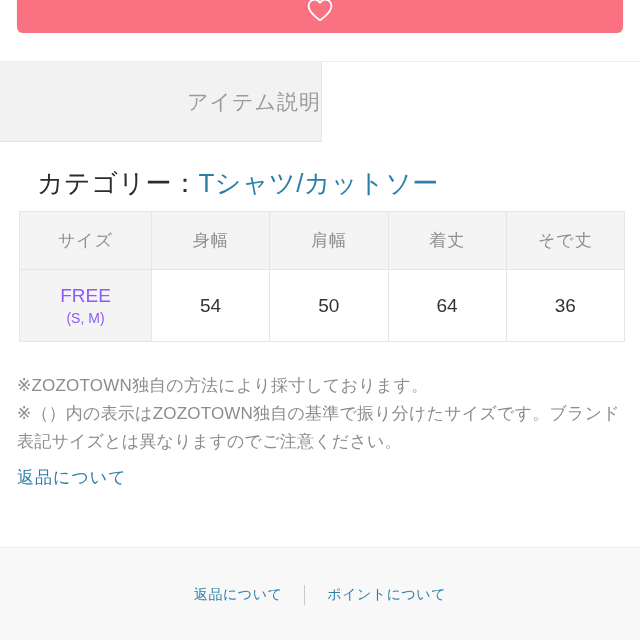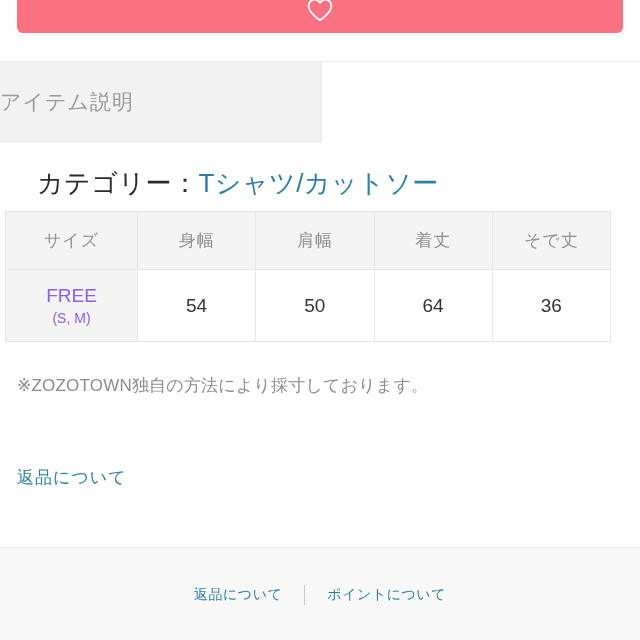--- a/index.html
+++ b/index.html
@@ -53,21 +53,21 @@
     width: 640px;
     height: 81px;
     display: flex;
     background: #ffffff;
     border-top: 1px solid #ededed;
   }
   .tab {
     height: 80px;
     display: flex;
     align-items: center;
-    justify-content: flex-start;
+    justify-content: flex-end;
     font-size: 21px;
     letter-spacing: 1px;
     box-sizing: border-box;
   }
   .tab-inactive {
     width: 322px;
     background: #f2f2f2;
     color: #9a9a9a;
     border-right: 1px solid #e8e8e8;
     border-bottom: 1px solid #e4e4e4;
@@ -90,21 +90,21 @@
     margin-left: 20px;
   }
   .category .cat-link {
     color: #2a7fa8;
     text-decoration: none;
   }
 
   
   .size-table {
     position: absolute;
-    left: 5px;
+    left: 19px;
     top: 211px;
     width: 606px;
     border-collapse: collapse;
     table-layout: fixed;
   }
   .size-table th,
   .size-table td {
     border: 1px solid #e6e6e6;
     text-align: center;
     font-weight: normal;
@@ -231,20 +231,21 @@
       <td>54</td>
       <td>50</td>
       <td>64</td>
       <td>36</td>
     </tr>
   </tbody>
 </table>
 
 <div class="notes">
   <p>※ZOZOTOWN独自の方法により採寸しております。</p>
+  <p>※（）内の表示はZOZOTOWN独自の基準で振り分けたサイズです。ブランド表記サイズとは異なりますのでご注意ください。</p>
 </div>
 
 <a class="size-guide" href="#">返品について</a>
 
 <div class="footer">
   <a class="footer-link" href="#">返品について</a>
   <span class="footer-sep"></span>
   <a class="footer-link" href="#">ポイントについて</a>
 </div>
 

